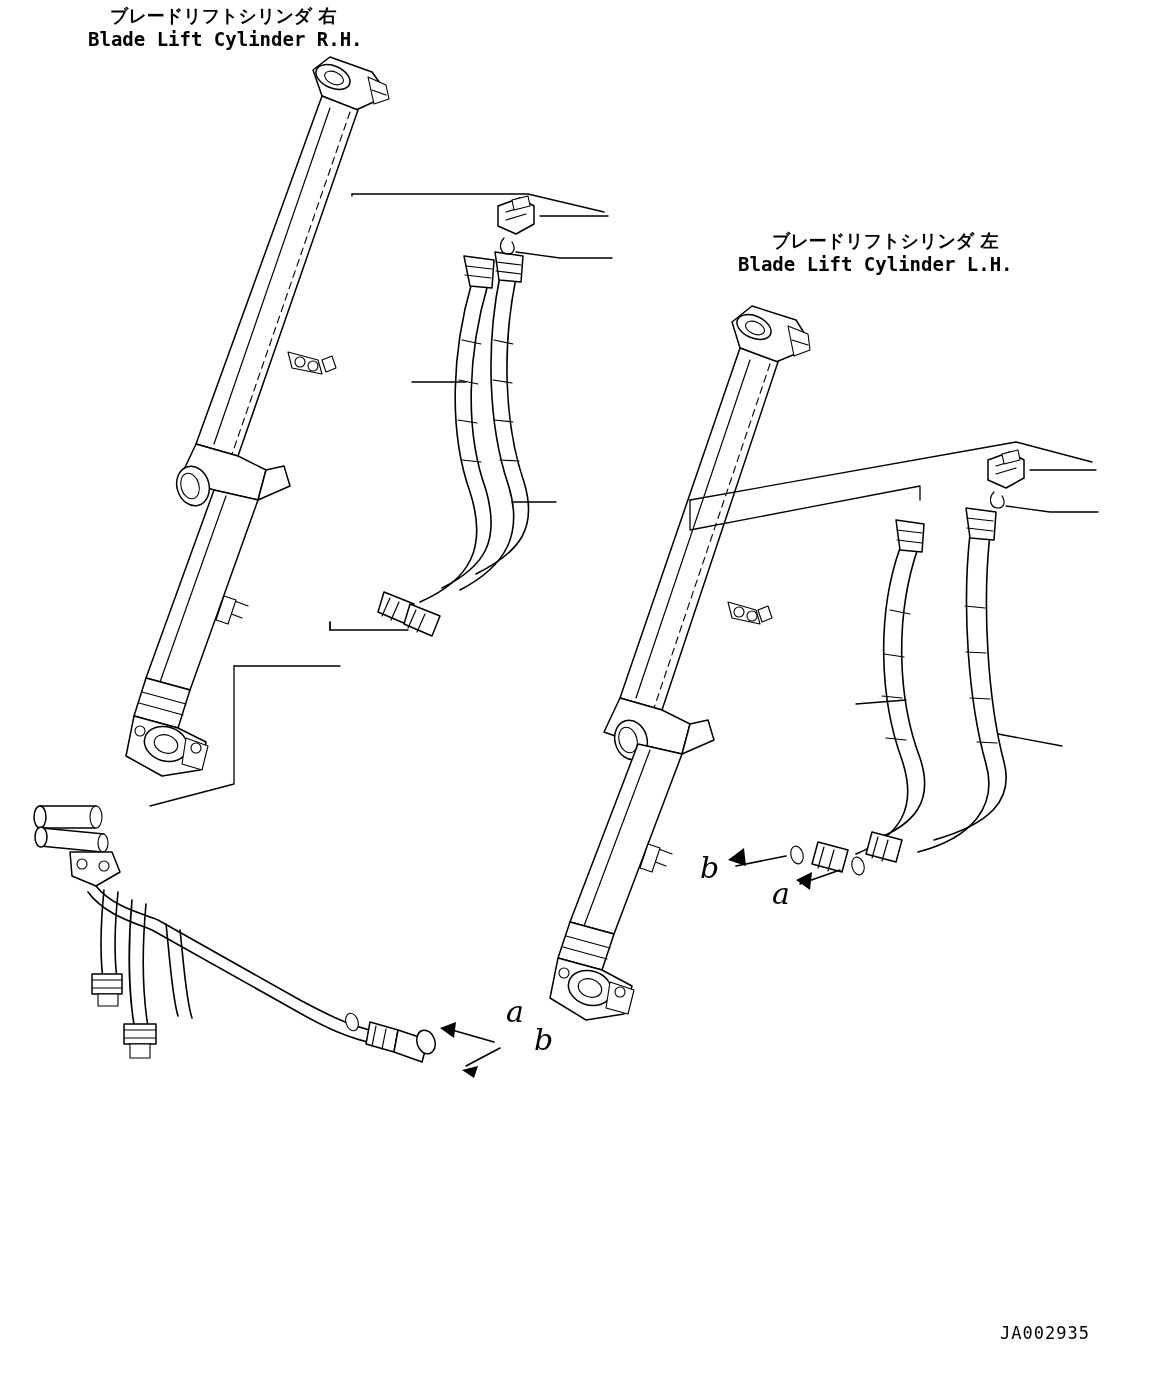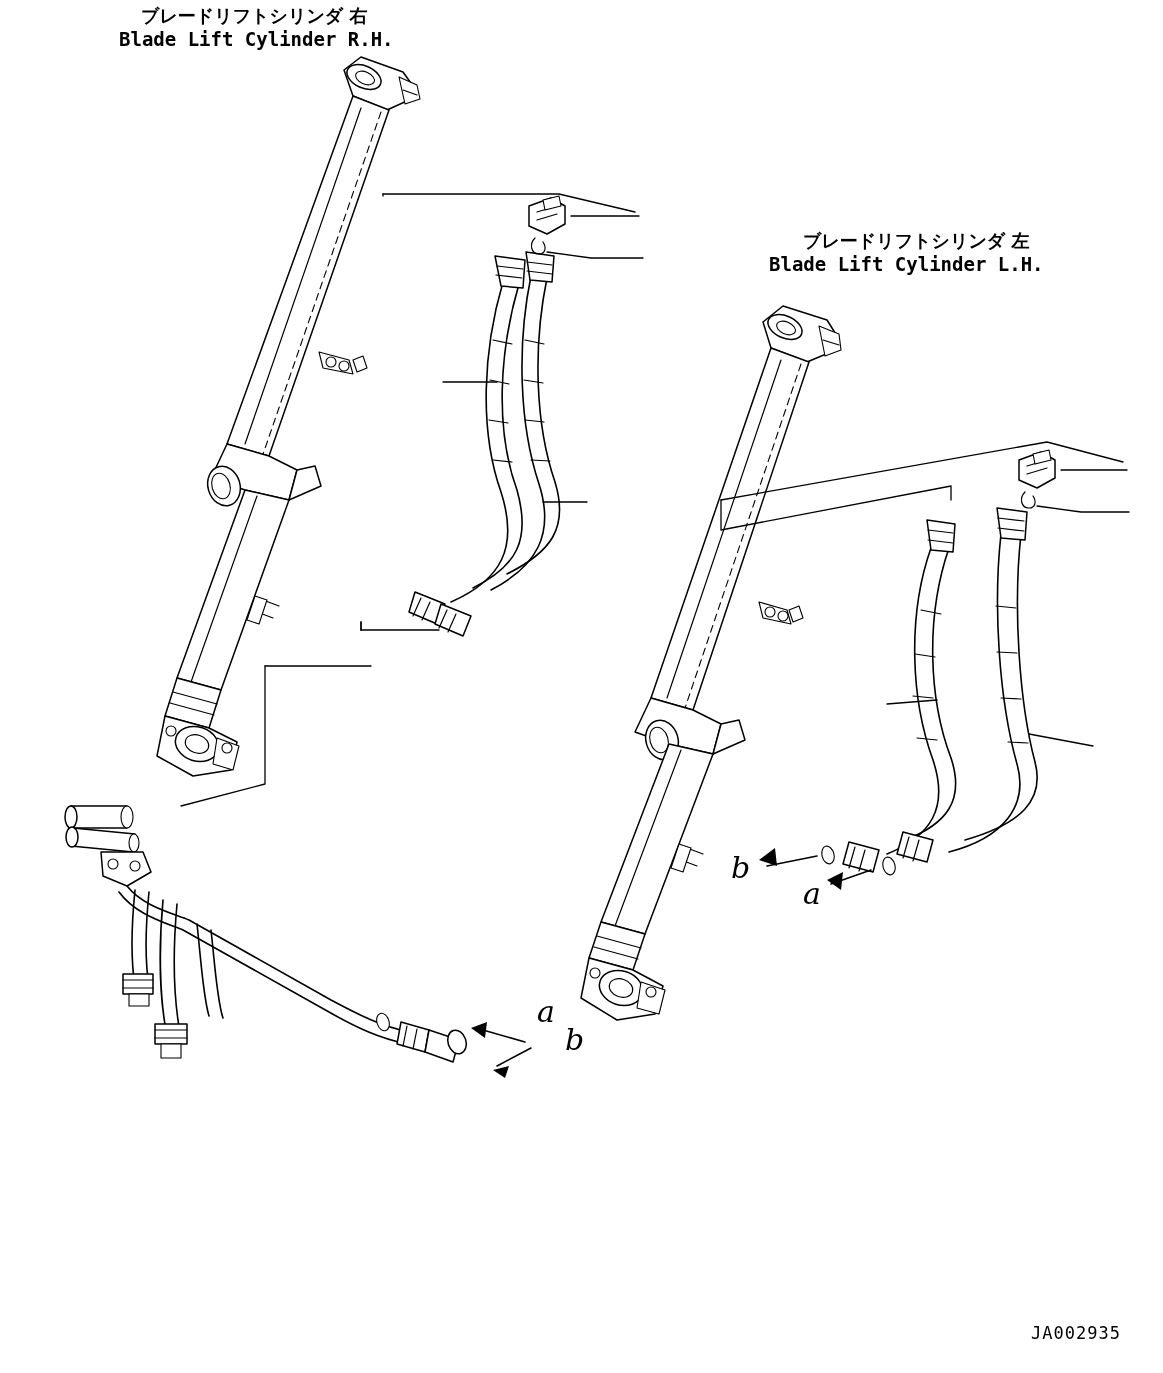--- a/index.html
+++ b/index.html
@@ -10,21 +10,20 @@
   body {
     width: 1163px;
     height: 1373px;
     position: relative;
     font-family: "Liberation Sans", sans-serif;
     overflow: hidden;
   }
   #diagram-root {
     position: absolute;
     inset: 0;
-    margin-left: 31px;
   }
   svg.diagram {
     display: block;
     width: 1163px;
     height: 1373px;
   }
   .lbl {
     font-family: "DejaVu Sans Mono", "Liberation Mono", monospace;
     font-size: 19px;
     font-weight: bold;

